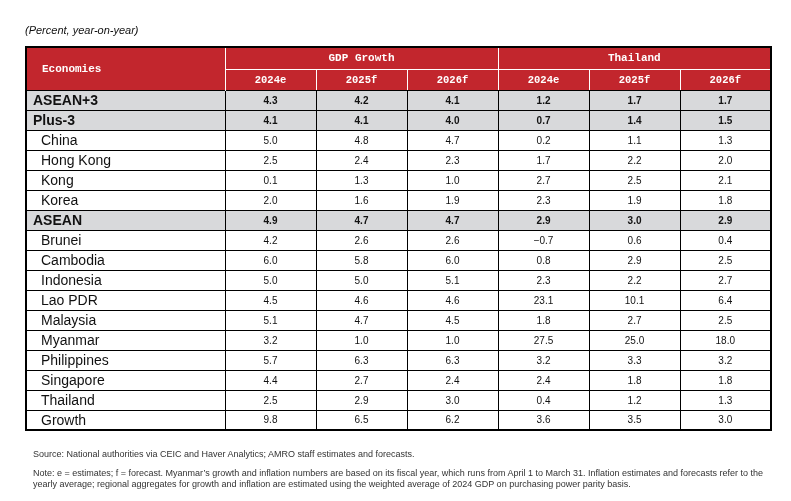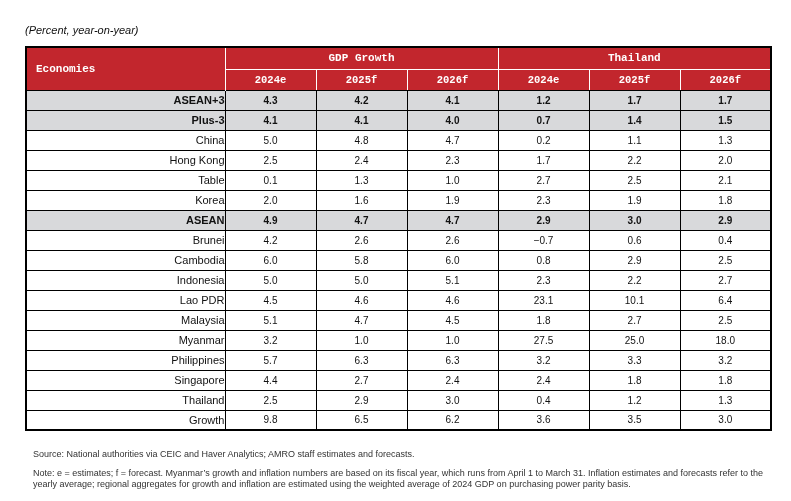--- a/index.html
+++ b/index.html
@@ -39,21 +39,21 @@
     background:var(--red);
     color:#fff;
     font-weight:bold;
     padding:0;
     font-family:Liberation Mono, monospace;
   }
   thead tr.grp{height:22px;}
   thead tr.yrs{height:21px;}
   th.economies{
     text-align:left;
-    padding-left:9px;
+    padding-left:15px;
     font-size:11px;
     border-right:1px solid #fff;
   }
   th.grp-cell{
     font-size:11px;
     border-bottom:1px solid #fff;
     border-left:1px solid #fff;
   }
   tr.yrs th{
     font-size:10.5px;
@@ -64,23 +64,23 @@
   
   tbody tr{height:20px;}
   tbody td{
     border:1px solid #000;
     font-size:10px;
     text-align:center;
     padding:0;
     color:#111;
   }
   tbody td.name{
-    text-align:right;
+    text-align:left;
     padding-left:14px;
-    font-size:11px;
+    font-size:14px;
   }
   tbody tr.aggregate td{
     background:var(--gray);
     font-weight:bold;
   }
   tbody tr.aggregate td.name{padding-left:6px;}
   .footer{
     margin-top:18px;
     font-size:9px;
     line-height:1.24;
@@ -152,21 +152,21 @@
         <tr class="country">
           <td class="name">Hong Kong</td>
           <td>2.5</td>
           <td>2.4</td>
           <td>2.3</td>
           <td>1.7</td>
           <td>2.2</td>
           <td>2.0</td>
         </tr>
         <tr class="country">
-          <td class="name">Table</td>
+          <td class="name">Kong</td>
           <td>0.1</td>
           <td>1.3</td>
           <td>1.0</td>
           <td>2.7</td>
           <td>2.5</td>
           <td>2.1</td>
         </tr>
         <tr class="country">
           <td class="name">Korea</td>
           <td>2.0</td>

